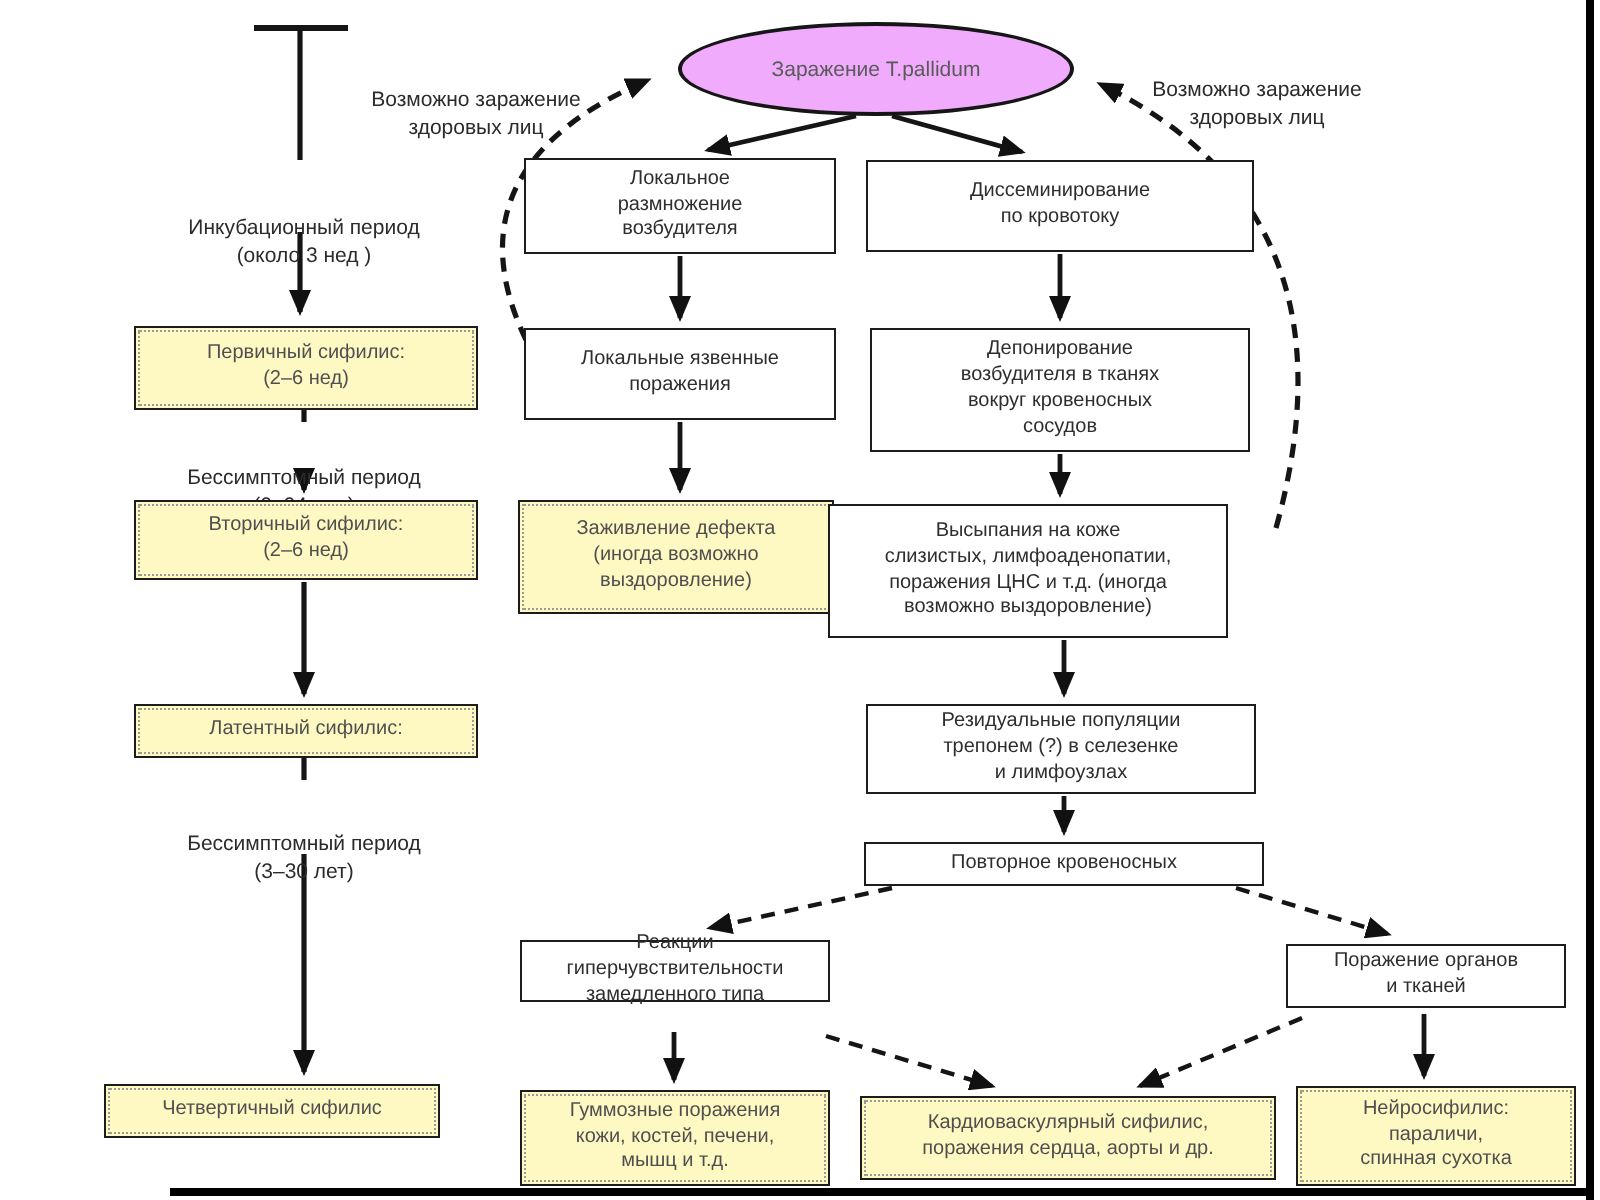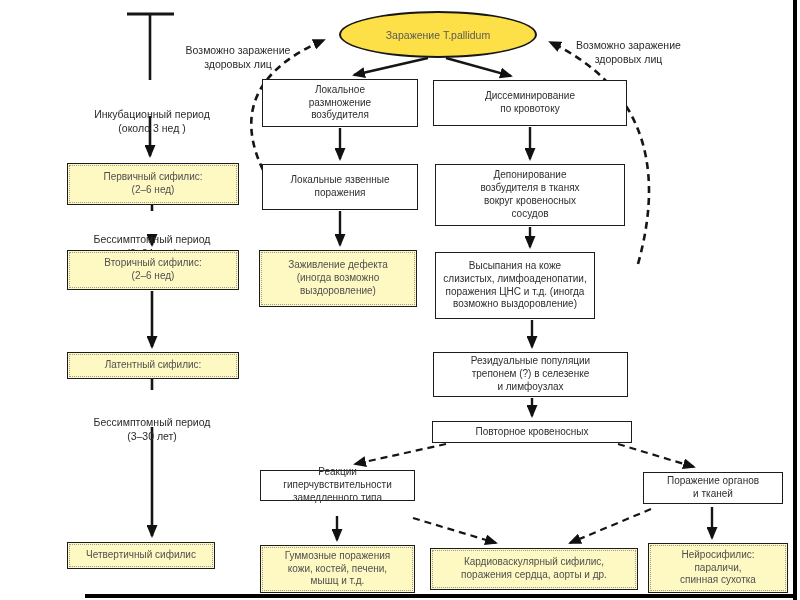--- a/index.html
+++ b/index.html
@@ -14,21 +14,21 @@
     color:#2e2e2e;border:1.4px solid #1c1c1c;background:#ffffff;
     padding:2px 4px;box-sizing:border-box;
   }
   .node.gray{
     background:#fef9c3;color:#4f4f4f;
     outline:1px dotted #9a9a9a;outline-offset:-3px;
   }
   .node.thick{border-width:1.8px;}
   .ellipse{
     position:absolute;display:flex;align-items:center;justify-content:center;
-    text-align:center;font-size:10.5px;color:#5a5a5a;background:#fde047;
+    text-align:center;font-size:10.5px;color:#5a5a5a;background:#f0abfc;
     border:2px solid #161616;border-radius:50%;box-sizing:border-box;
   }
   .flabel{
     position:absolute;text-align:center;font-size:10.5px;line-height:1.3;
     white-space:pre-line;color:#2b2b2b;margin-top:24px;
   }
   .frame{position:absolute;background:#000;}
 </style>
 </head>
 <body>
@@ -89,42 +89,42 @@
 (2–24 нед)</div>
 
   <div class="node gray" style="left:67px;top:250px;width:172px;height:40px">Вторичный сифилис:
 (2–6 нед)</div>
 
   <div class="node gray" style="left:67px;top:352px;width:172px;height:27px">Латентный сифилис:</div>
 
   <div class="flabel" style="left:77px;top:392px;width:150px">Бессимптомный период
 (3–30 лет)</div>
 
-  <div class="node gray" style="left:67px;top:542px;width:148px;height:27px">Четвертичный сифилис</div>
+  <div class="node gray" style="left:52px;top:542px;width:168px;height:27px">Четвертичный сифилис</div>
 
   <div class="node" style="left:262px;top:79px;width:156px;height:48px">Локальное
 размножение
 возбудителя</div>
 
   <div class="node" style="left:433px;top:80px;width:194px;height:46px">Диссеминирование
 по кровотоку</div>
 
   <div class="node" style="left:262px;top:164px;width:156px;height:46px">Локальные язвенные
 поражения</div>
 
   <div class="node" style="left:435px;top:164px;width:190px;height:62px">Депонирование
 возбудителя в тканях
 вокруг кровеносных
 сосудов</div>
 
   <div class="node gray" style="left:259px;top:250px;width:158px;height:57px">Заживление дефекта
 (иногда возможно
 выздоровление)</div>
 
-  <div class="node thick" style="left:435px;top:252px;width:160px;height:67px">Высыпания на коже
+  <div class="node thick" style="left:414px;top:252px;width:200px;height:67px">Высыпания на коже
 слизистых, лимфоаденопатии,
 поражения ЦНС и т.д. (иногда
 возможно выздоровление)</div>
 
   <div class="node" style="left:433px;top:352px;width:195px;height:45px">Резидуальные популяции
 трепонем (?) в селезенке
 и лимфоузлах</div>
 
   <div class="node" style="left:432px;top:421px;width:200px;height:22px">Повторное кровеносных</div>
 

